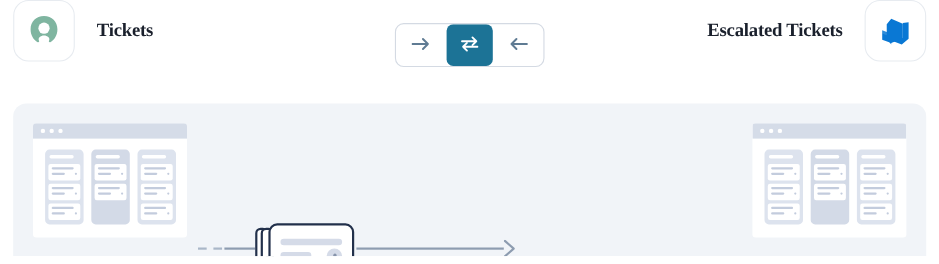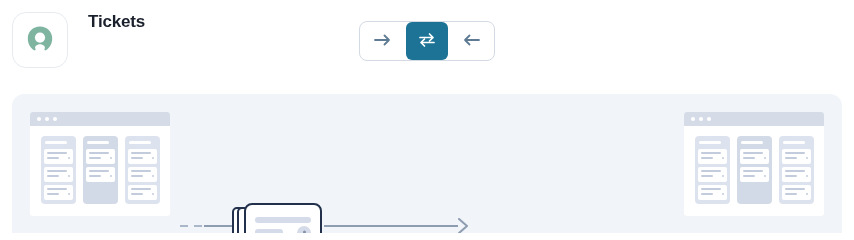--- a/index.html
+++ b/index.html
@@ -18,23 +18,25 @@
   
   .header {
     position: absolute;
     left: 0; top: 0;
     width: 854px;
     height: 82px;
   }
 
   .app-block {
     position: absolute;
-    top: 12px;
-    display: flex;
+    top: 0;
+    display: flex;
+    align-items: center;
     height: 56px;
+    font-family: Liberation Serif, serif;
   }
   .app-left { left: 12px; }
   .app-right { right: 12px; }
 
   .app-logo {
     width: 56px;
     height: 56px;
     border-radius: 14px;
     background: #ffffff;
     border: 1px solid #e7ebf0;
@@ -303,20 +305,30 @@
     </button>
     <button class="dir-seg">
       <span>
         <svg width="18" height="14" viewBox="0 0 18 14" aria-hidden="true">
           <path d="M17 7H3M7.5 2.5L3 7l4.5 4.5" fill="none" stroke="#5f7b93" stroke-width="1.8" stroke-linecap="round" stroke-linejoin="round"></path>
         </svg>
       </span>
     </button>
   </div>
 
+  <div class="app-block app-right">
+    <div class="app-title">Escalated Tickets</div>
+    <div class="app-logo">
+      <svg width="32" height="32" viewBox="0 0 32 32" aria-hidden="true">
+        <path d="M28 8.2v15.1l-6.2 5.1-9.6-3.5v3.5l-5.4-7.1 15.9 1.2V8.9L28 8.2z" fill="#0a78d4"></path>
+        <path d="M22.7 9.5v13.6L12.2 27l-8.2-2.9v-8.6l4.1 1.6V10L12.2 5l10.5 4.5z" fill="#0a78d4"></path>
+        <path d="M12.2 5L4 10.9v7.6l4.1 1.5V10L12.2 5z" fill="#ffffff" opacity="0.14"></path>
+      </svg>
+    </div>
+  </div>
 
 </div>
 
 <div class="panel">
 
   <div class="browser browser-left">
     <div class="browser-bar">
       <span class="browser-dot"></span>
       <span class="browser-dot"></span>
       <span class="browser-dot"></span>

